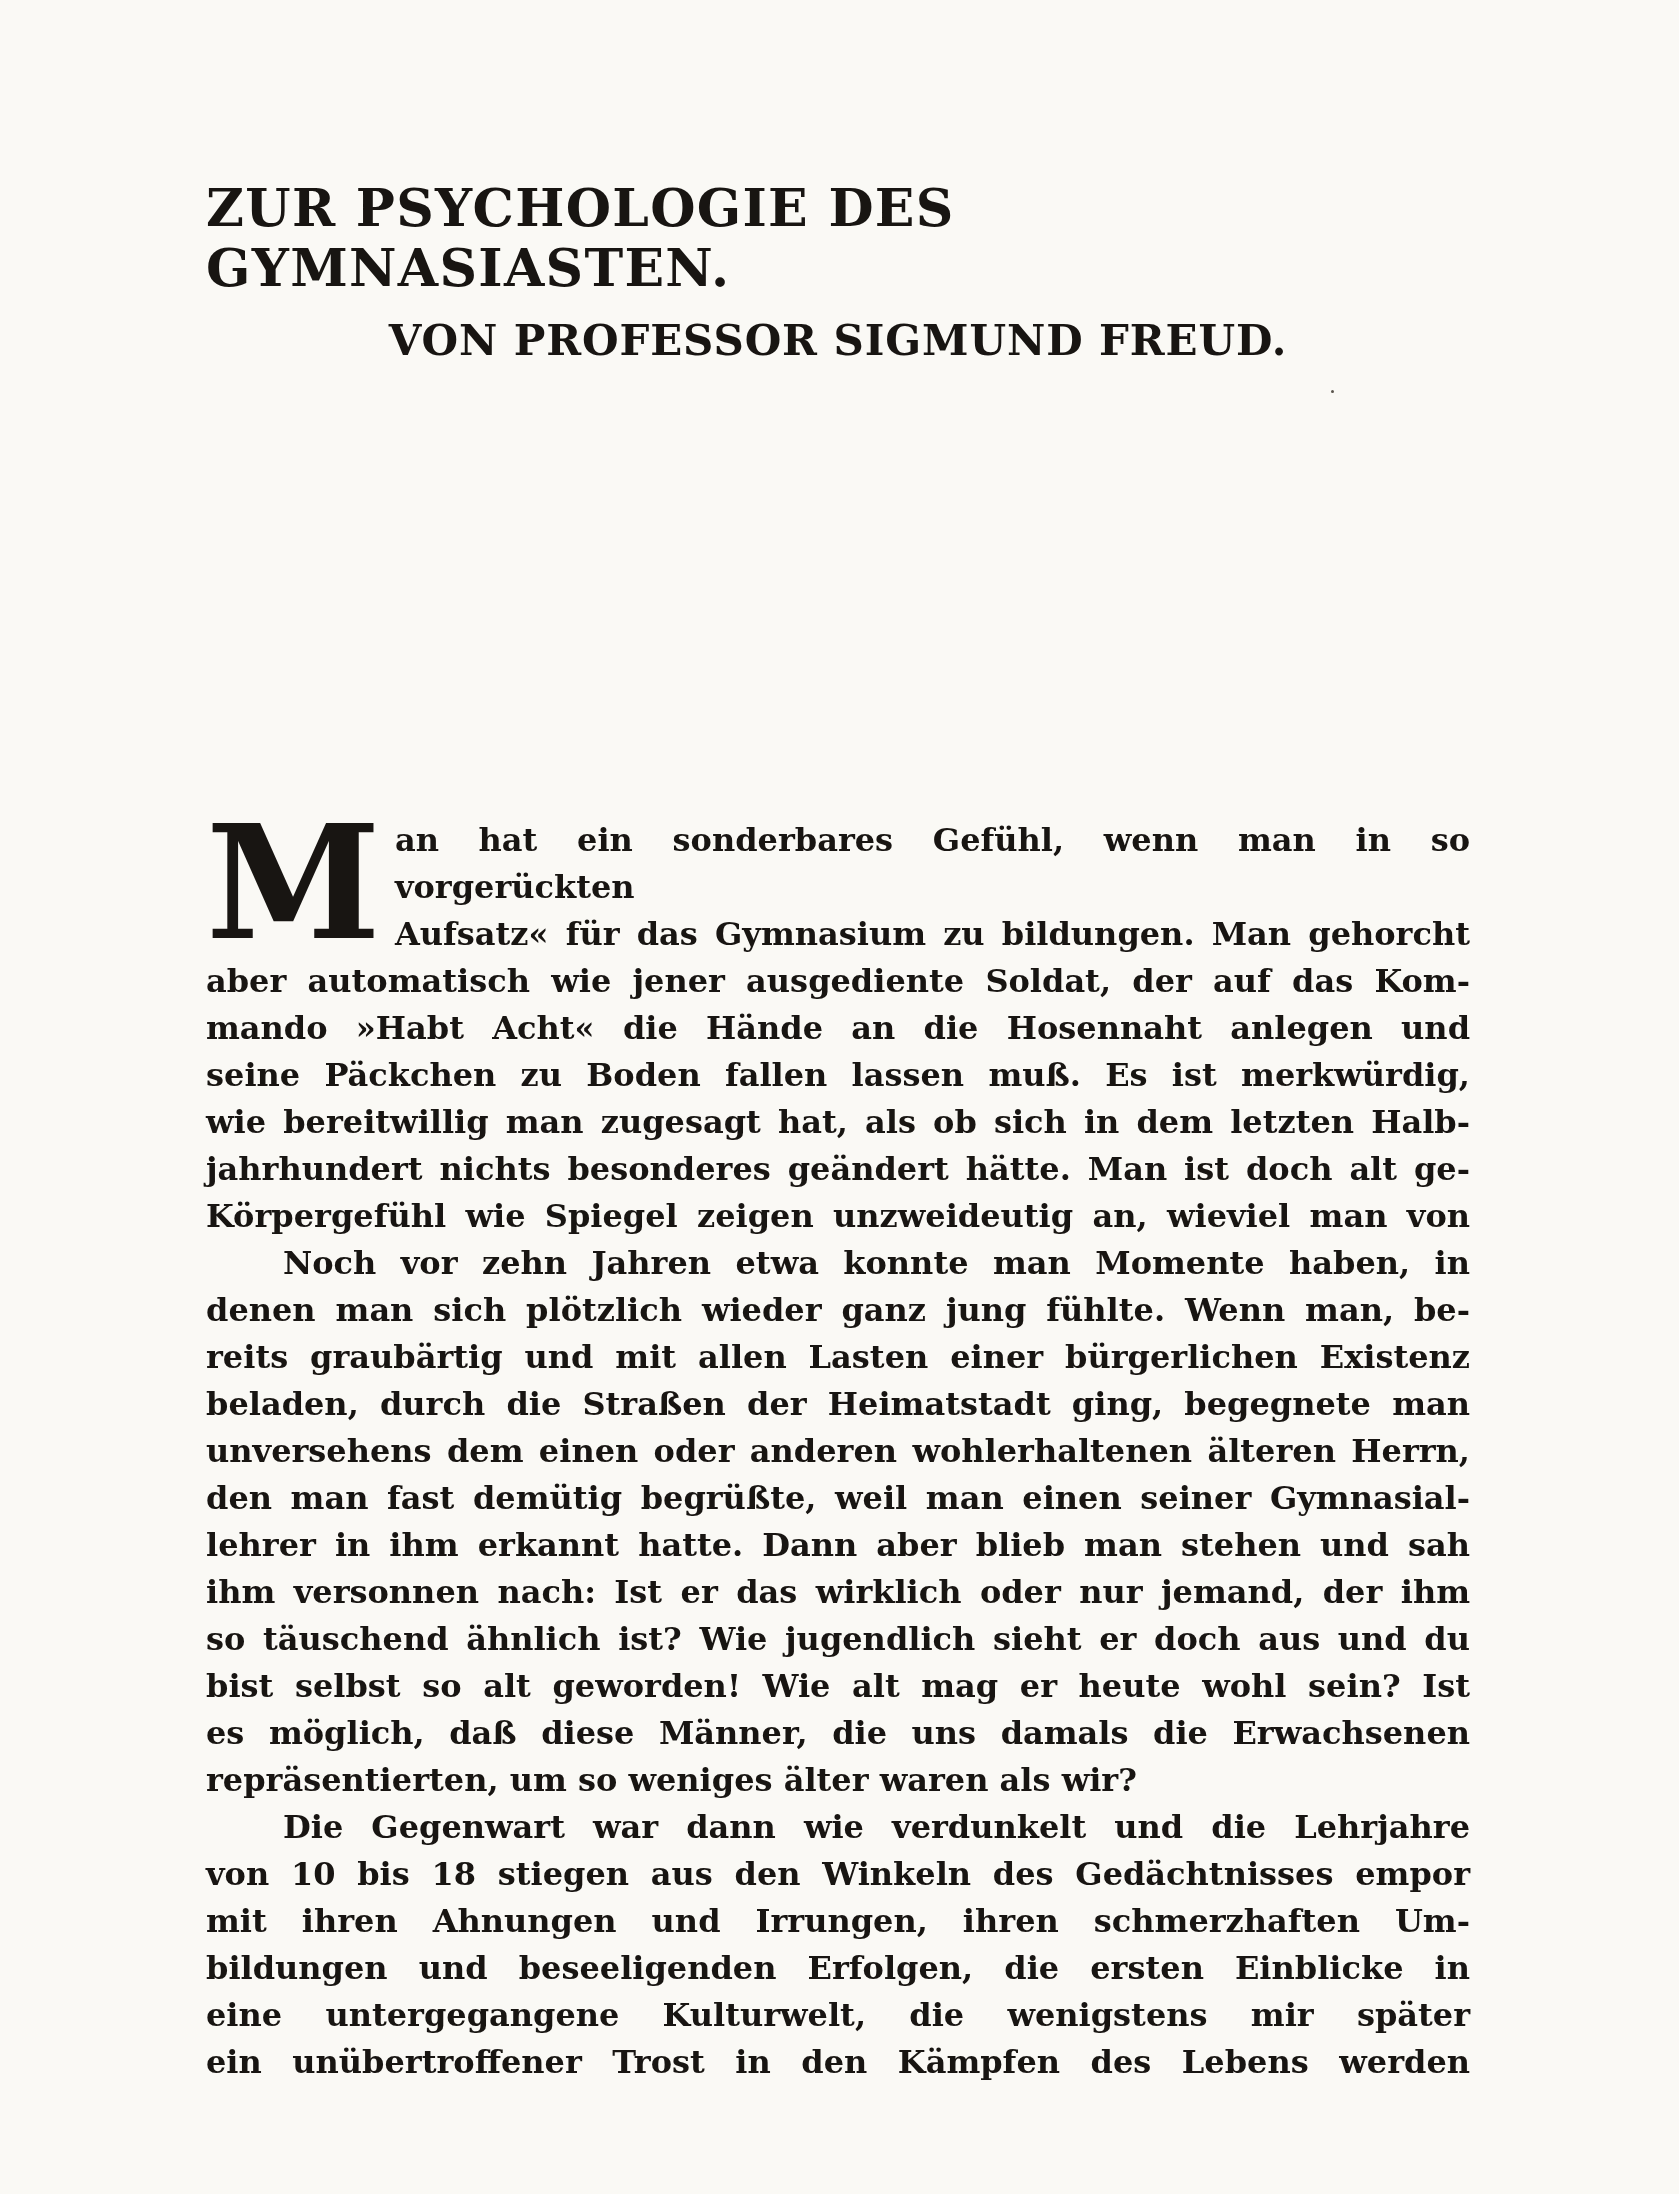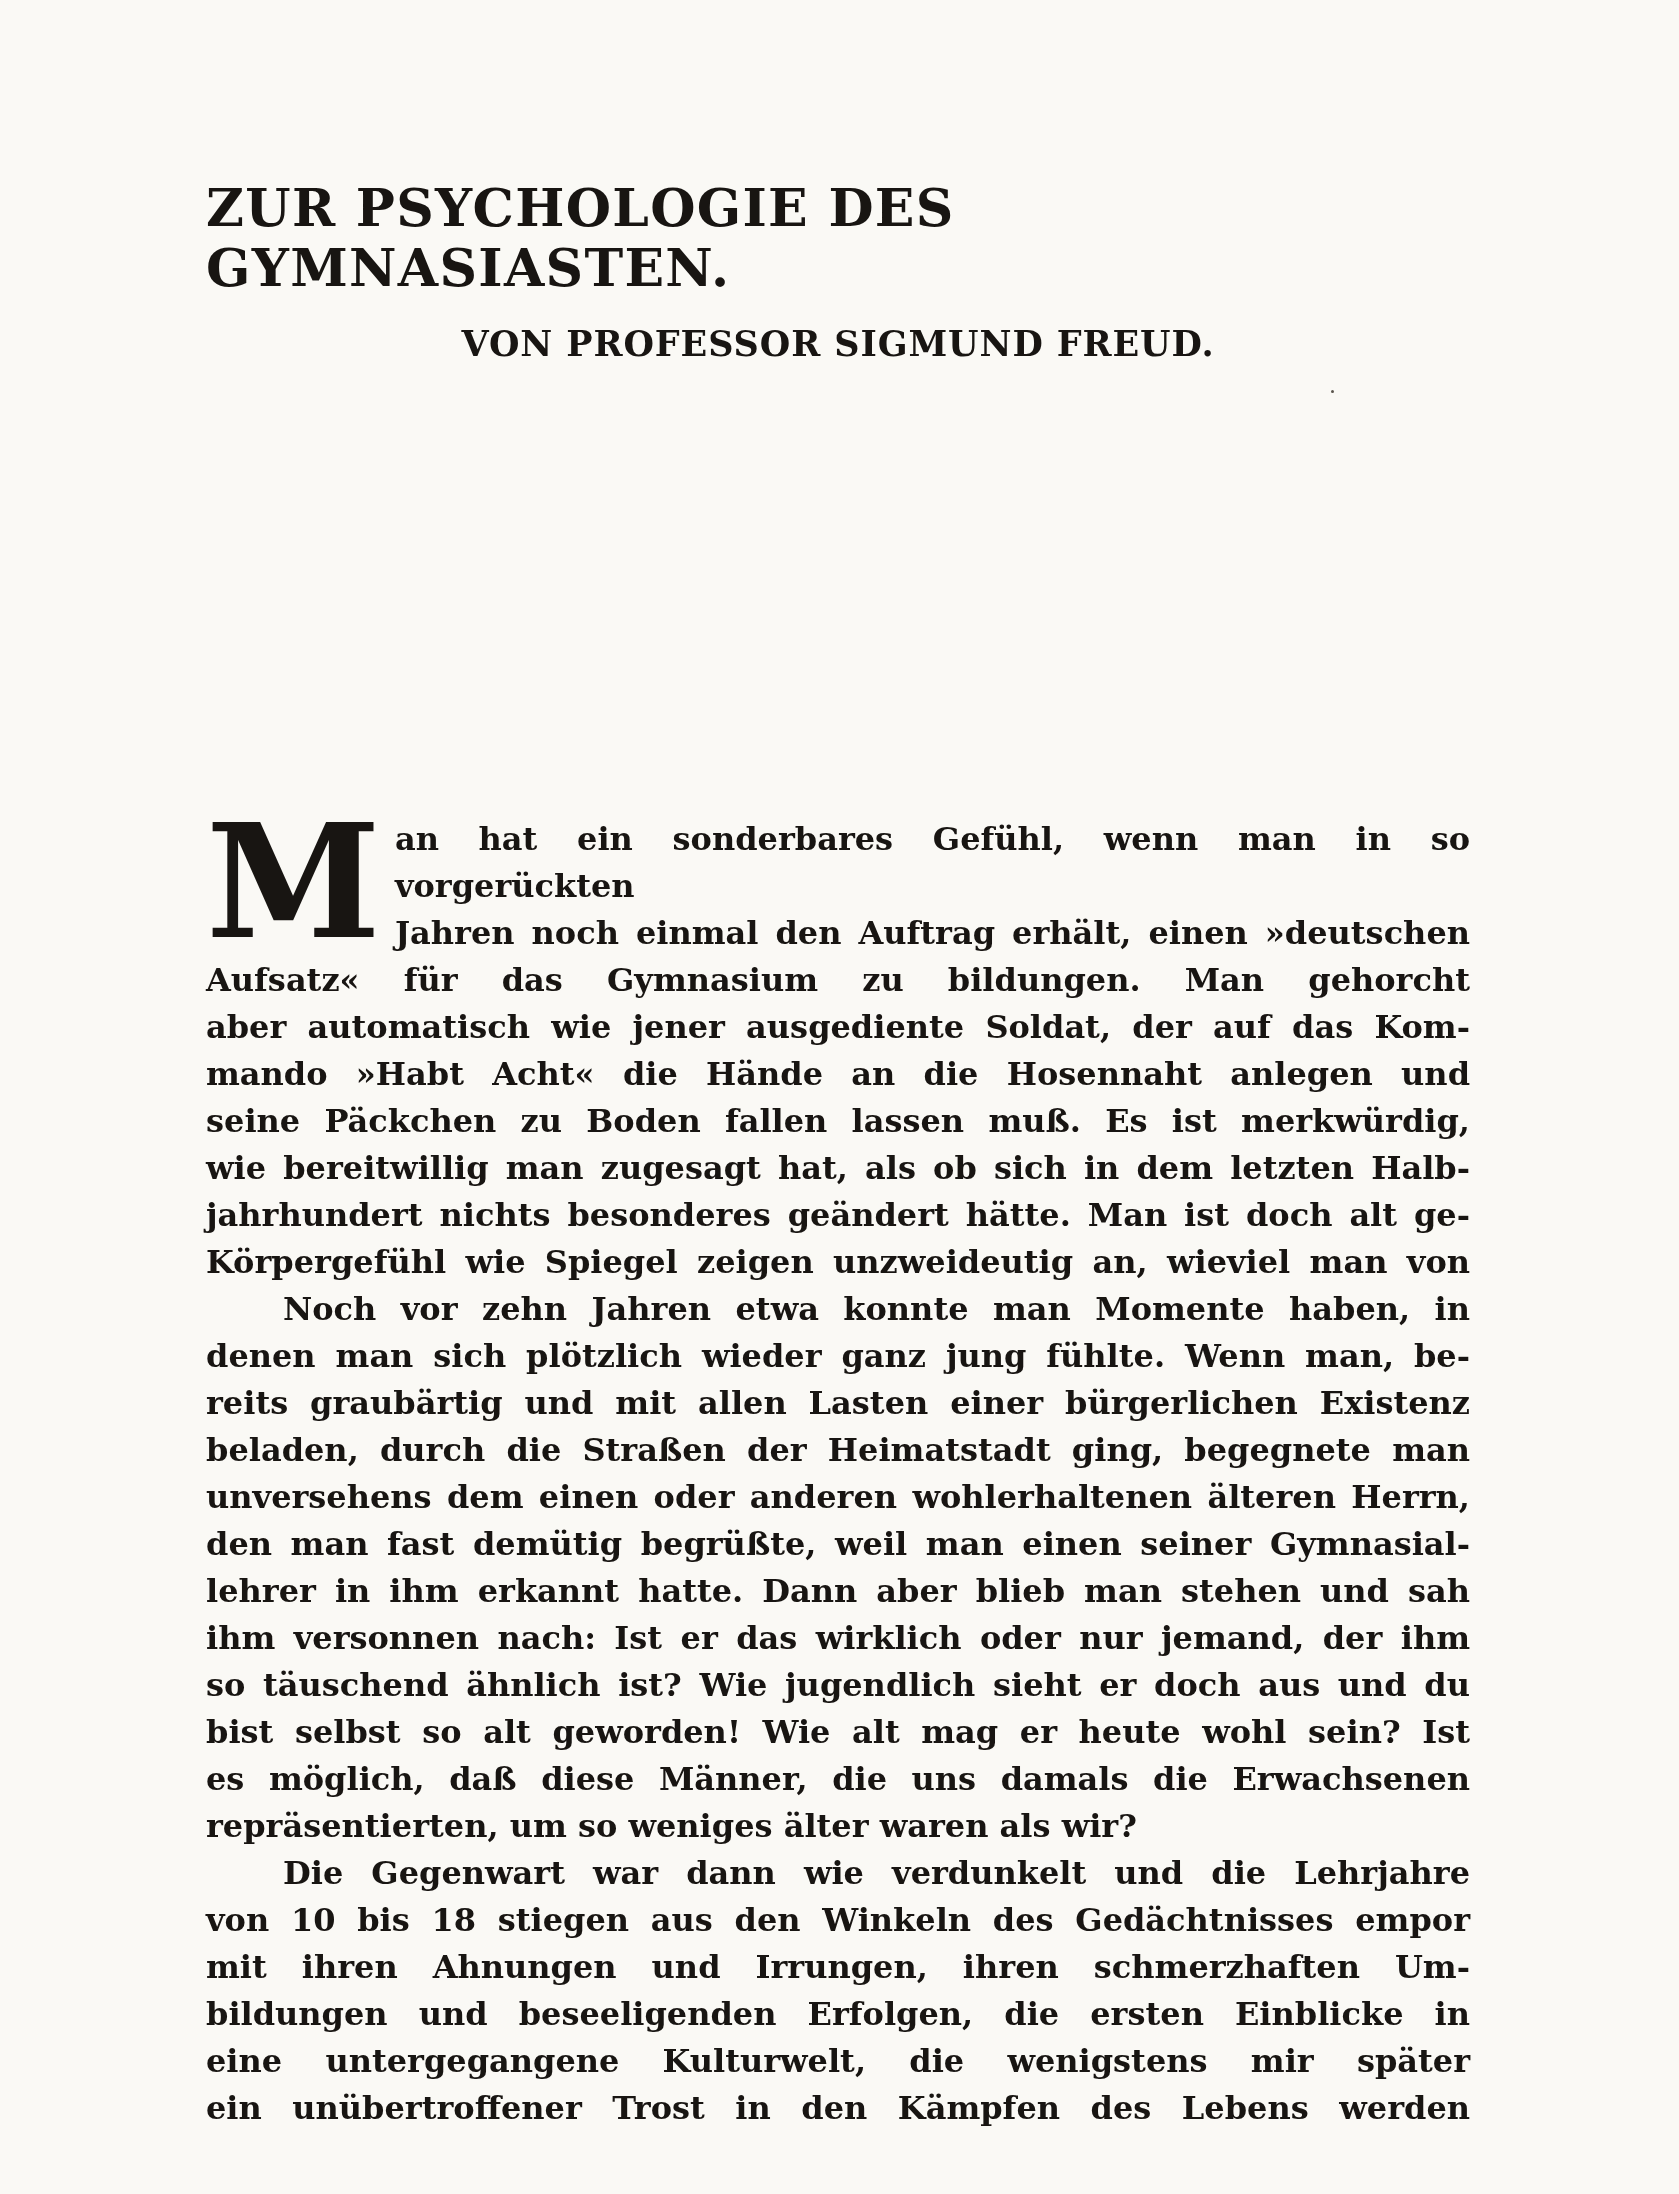--- a/index.html
+++ b/index.html
@@ -19,22 +19,22 @@
 
   .title {
     margin: 0;
     font-size: 52px;
     font-weight: bold;
     letter-spacing: 1.3px;
     line-height: 1.15;
   }
 
   .subtitle {
-    margin: 26px 0 0 0;
-    font-size: 35px;
+    margin: 19px 0 0 0;
+    font-size: 42px;
     font-weight: bold;
     letter-spacing: 0.9px;
     text-align: center;
     line-height: 1.15;
   }
 
   .body-text {
     margin-top: 452px;
     font-size: 32px;
     line-height: 47px;
@@ -72,21 +72,20 @@
 <body>
 
 <div class="page">
   <h1 class="title">ZUR PSYCHOLOGIE DES GYMNASIASTEN.</h1>
   <h2 class="subtitle">VON PROFESSOR SIGMUND FREUD.</h2>
 
   <div class="body-text">
       <div class="para">
         <span class="dropcap">M</span>
         <div class="line">an hat ein sonderbares Gefühl, wenn man in so vorgerückten</div>
-        <div class="line">Jahren noch einmal den Auftrag erhält, einen »deutschen</div>
         <div class="line">Aufsatz« für das Gymnasium zu bildungen. Man gehorcht</div>
         <div class="line">aber automatisch wie jener ausgediente Soldat, der auf das Kom-</div>
         <div class="line">mando »Habt Acht« die Hände an die Hosennaht anlegen und</div>
         <div class="line">seine Päckchen zu Boden fallen lassen muß. Es ist merkwürdig,</div>
         <div class="line">wie bereitwillig man zugesagt hat, als ob sich in dem letzten Halb-</div>
         <div class="line">jahrhundert nichts besonderes geändert hätte. Man ist doch alt ge-</div>
         <div class="line">Körpergefühl wie Spiegel zeigen unzweideutig an, wieviel man von</div>
       </div>
       <div class="para">
         <div class="line indent">Noch vor zehn Jahren etwa konnte man Momente haben, in</div>

